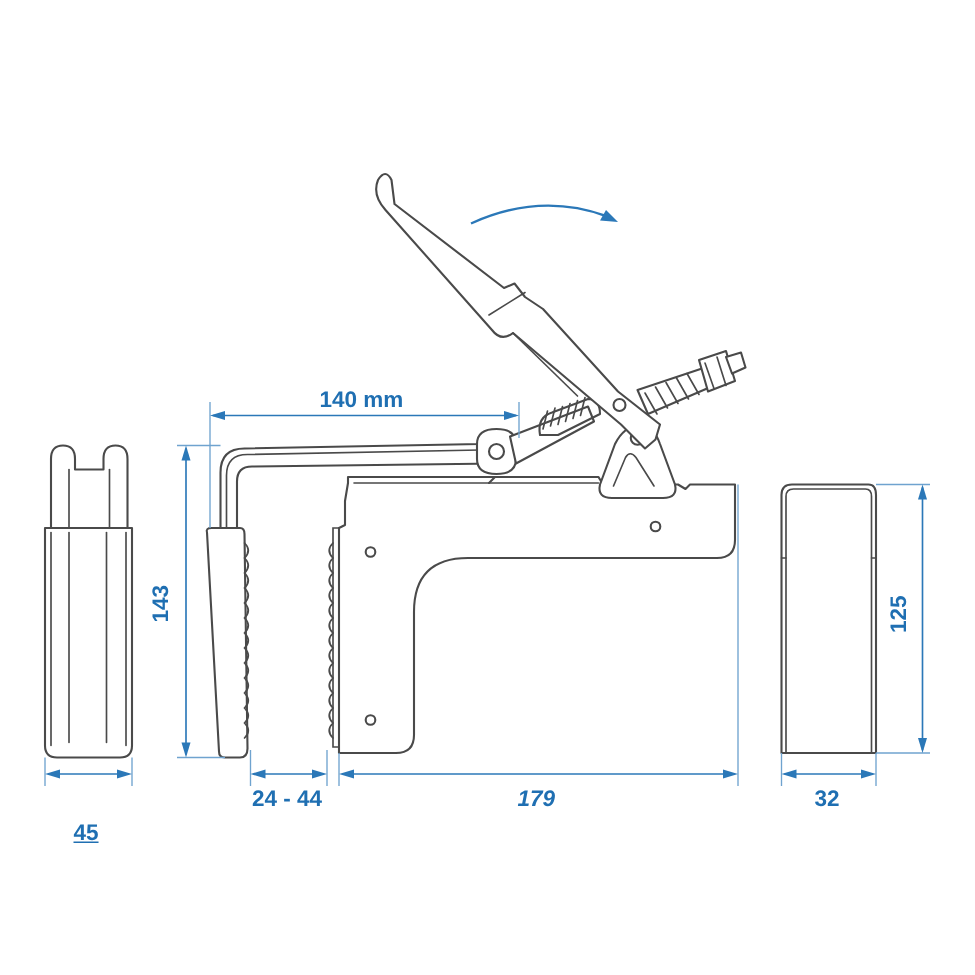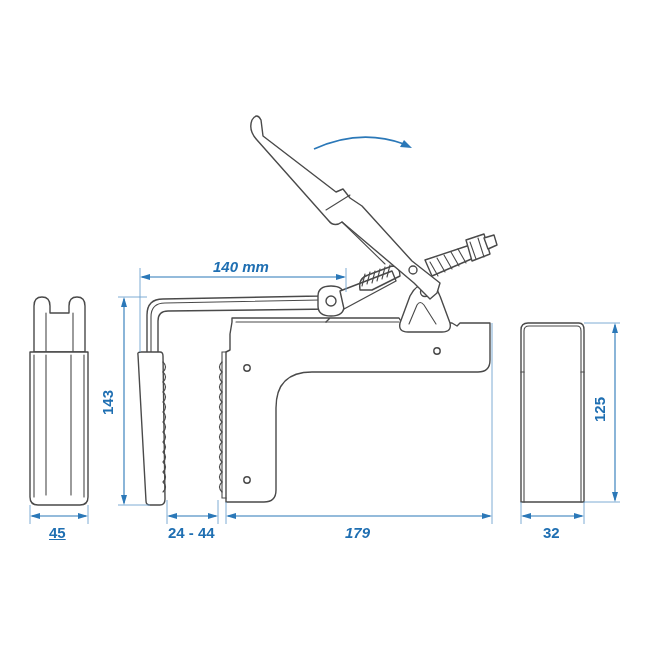--- a/index.html
+++ b/index.html
@@ -130,19 +130,19 @@
     <path class="arrow" d="M584,516 L574,513 L574,519 Z"></path>
 
     <line class="ext" x1="584" y1="323" x2="620" y2="323"></line>
     <line class="ext" x1="584" y1="502" x2="620" y2="502"></line>
     <line class="dim" x1="615" y1="325" x2="615" y2="500"></line>
     <path class="arrow" d="M615,323 L612,333 L618,333 Z"></path>
     <path class="arrow" d="M615,502 L612,492 L618,492 Z"></path>
   </g>
 </svg>
 
-<div class="label" style="left:213px; top:259px;font-style:italic;">140 mm</div>
+<div class="label" style="left:213px; top:259px;">140 mm</div>
 <div class="label v" style="left:95px; top:395px;">143</div>
-<div class="label" style="left:49px; top:525px;text-decoration:underline;">45</div>
+<div class="label" style="left:49px; top:548px;text-decoration:underline;">45</div>
 <div class="label" style="left:168px; top:525px;">24 - 44</div>
 <div class="label" style="left:345px; top:525px;font-style:italic;">179</div>
 <div class="label" style="left:543px; top:525px;">32</div>
 <div class="label v" style="left:587px; top:402px;">125</div>
 
 </body></html>

